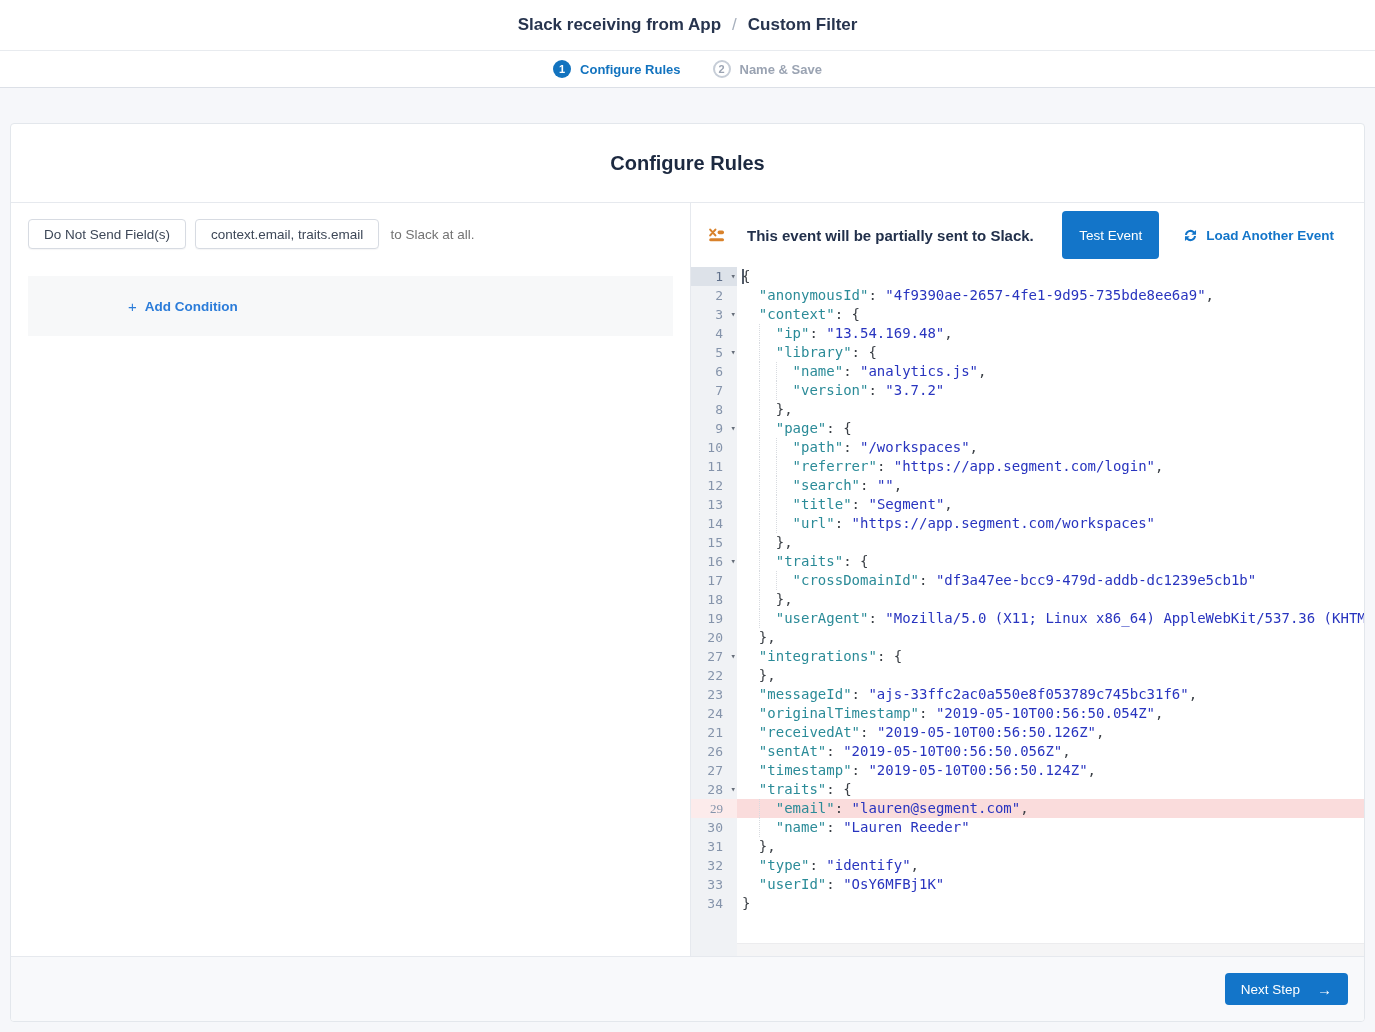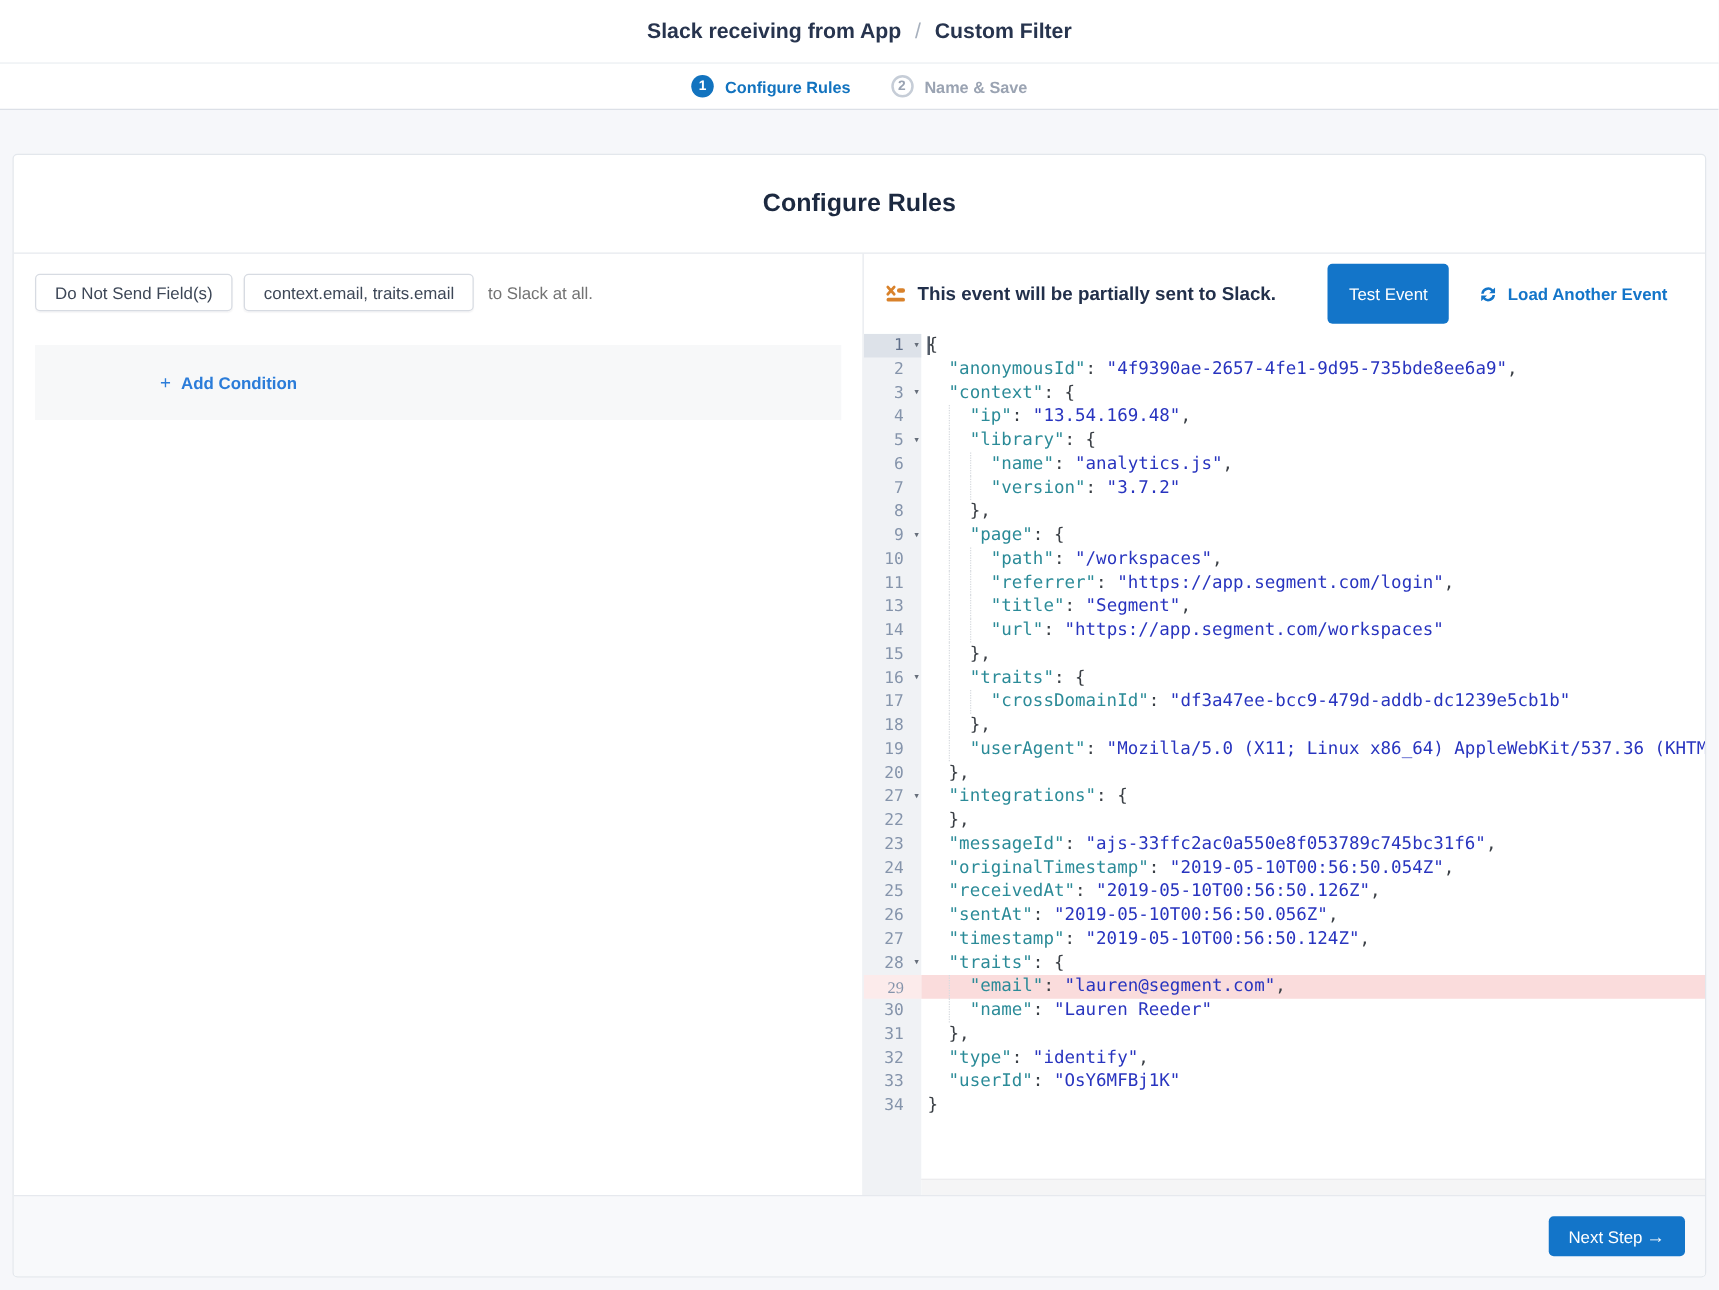--- a/index.html
+++ b/index.html
@@ -37,21 +37,21 @@
           box-shadow:0 1px 1px rgba(20,30,50,.04); cursor:pointer; }
   .rule-suffix { font-size:13.5px; color:#737373; margin-left:2px; }
   .add-box { margin:27px 17px 0; background:#f7f8f9; height:60px; display:flex; align-items:center; padding-left:100px; }
   .add-link { color:#2b7cd9; font-size:13.5px; font-weight:600; display:flex; gap:8px; align-items:center; cursor:pointer; }
   .add-link .plus { font-size:15px; font-weight:400; }
 
   
   .right-pane { flex:1; display:flex; flex-direction:column; min-width:0; }
   .event-header { height:64px; flex:none; display:flex; align-items:center; padding:0 30px 0 17px; }
   .status-icon { margin-right:9px; flex:none; display:flex; }
-  .status-text { font-size:15px; font-weight:700; color:#22304b; }
+  .status-text { font-size:15px; font-weight:700; color:#22304b;margin-left:13px; }
   .hdr-actions { margin-left:auto; display:flex; align-items:center; }
   .btn-primary { background:#1375c9; color:#fff; border:none; border-radius:4px; height:48px;
                  padding:0 17px; font-size:13.5px; font-family:"Liberation Sans",sans-serif; cursor:pointer; }
   .load-link { display:flex; align-items:center; gap:8px; color:#1375c9; font-size:13.5px;
                font-weight:600; margin-left:24px; cursor:pointer; }
 
   
   .editor { flex:1; position:relative; font-family:"DejaVu Sans Mono",monospace;
             font-size:14px; line-height:19px; background:#fff; overflow:hidden; }
   .gutter-bg { position:absolute; left:0; top:0; bottom:0; width:46px; background:#f0f2f5; }
@@ -70,21 +70,21 @@
   .cursor { display:inline-block; width:0; border-left:2px solid #525b68; height:15px;
             vertical-align:text-bottom; margin-right:-2px; }
   .hscroll { position:absolute; left:46px; right:0; bottom:0; height:13px; background:#f5f5f6;
              border-top:1px solid #ececee; }
 
   
   .card-footer { height:65px; border-top:1px solid #e6e9ee; background:#f8f9fb;
                  display:flex; align-items:center; justify-content:flex-end; padding:0 16px; }
   .btn-next { background:#1375c9; color:#fff; border:none; border-radius:4px; height:30px;
               padding:16px 16px; font-size:13.5px; font-family:"Liberation Sans",sans-serif;
-              display:flex; align-items:center; gap:3px; cursor:pointer; }
+              display:flex; align-items:center; gap:17px; cursor:pointer; }
   .btn-next .arrow { font-size:15px; }
 </style>
 </head>
 <body>
 
 <div class="topbar">
   <div class="breadcrumb">
     <span>Slack receiving from App</span>
     <span class="sep">/</span>
     <span>Custom Filter</span>
@@ -185,20 +185,24 @@
             </div>
             <div class="code-row">
               <div class="gutter-cell"><span>10</span></div>
               <div class="code-cell"><span class="guide" style="left: 21.86px;"></span><span class="guide" style="left: 38.72px;"></span><span class="tk-w">      </span><span class="tk-k">"path"</span><span class="tk-p">: </span><span class="tk-s">"/workspaces"</span><span class="tk-p">,</span></div>
             </div>
             <div class="code-row">
               <div class="gutter-cell"><span>11</span></div>
               <div class="code-cell"><span class="guide" style="left: 21.86px;"></span><span class="guide" style="left: 38.72px;"></span><span class="tk-w">      </span><span class="tk-k">"referrer"</span><span class="tk-p">: </span><span class="tk-s">"https://app.segment.com/login"</span><span class="tk-p">,</span></div>
             </div>
             <div class="code-row">
+              <div class="gutter-cell"><span>12</span></div>
+              <div class="code-cell"><span class="guide" style="left: 21.86px;"></span><span class="guide" style="left: 38.72px;"></span><span class="tk-w">      </span><span class="tk-k">"search"</span><span class="tk-p">: </span><span class="tk-s">""</span><span class="tk-p">,</span></div>
+            </div>
+            <div class="code-row">
               <div class="gutter-cell"><span>13</span></div>
               <div class="code-cell"><span class="guide" style="left: 21.86px;"></span><span class="guide" style="left: 38.72px;"></span><span class="tk-w">      </span><span class="tk-k">"title"</span><span class="tk-p">: </span><span class="tk-s">"Segment"</span><span class="tk-p">,</span></div>
             </div>
             <div class="code-row">
               <div class="gutter-cell"><span>14</span></div>
               <div class="code-cell"><span class="guide" style="left: 21.86px;"></span><span class="guide" style="left: 38.72px;"></span><span class="tk-w">      </span><span class="tk-k">"url"</span><span class="tk-p">: </span><span class="tk-s">"https://app.segment.com/workspaces"</span></div>
             </div>
             <div class="code-row">
               <div class="gutter-cell"><span>15</span></div>
               <div class="code-cell"><span class="guide" style="left: 21.86px;"></span><span class="tk-w">    </span><span class="tk-p">},</span></div>
@@ -233,21 +237,21 @@
             </div>
             <div class="code-row">
               <div class="gutter-cell"><span>23</span></div>
               <div class="code-cell"><span class="tk-w">  </span><span class="tk-k">"messageId"</span><span class="tk-p">: </span><span class="tk-s">"ajs-33ffc2ac0a550e8f053789c745bc31f6"</span><span class="tk-p">,</span></div>
             </div>
             <div class="code-row">
               <div class="gutter-cell"><span>24</span></div>
               <div class="code-cell"><span class="tk-w">  </span><span class="tk-k">"originalTimestamp"</span><span class="tk-p">: </span><span class="tk-s">"2019-05-10T00:56:50.054Z"</span><span class="tk-p">,</span></div>
             </div>
             <div class="code-row">
-              <div class="gutter-cell"><span>25</span></div>
+              <div class="gutter-cell"><span>21</span></div>
               <div class="code-cell"><span class="tk-w">  </span><span class="tk-k">"receivedAt"</span><span class="tk-p">: </span><span class="tk-s">"2019-05-10T00:56:50.126Z"</span><span class="tk-p">,</span></div>
             </div>
             <div class="code-row">
               <div class="gutter-cell"><span>26</span></div>
               <div class="code-cell"><span class="tk-w">  </span><span class="tk-k">"sentAt"</span><span class="tk-p">: </span><span class="tk-s">"2019-05-10T00:56:50.056Z"</span><span class="tk-p">,</span></div>
             </div>
             <div class="code-row">
               <div class="gutter-cell"><span>27</span></div>
               <div class="code-cell"><span class="tk-w">  </span><span class="tk-k">"timestamp"</span><span class="tk-p">: </span><span class="tk-s">"2019-05-10T00:56:50.124Z"</span><span class="tk-p">,</span></div>
             </div>

